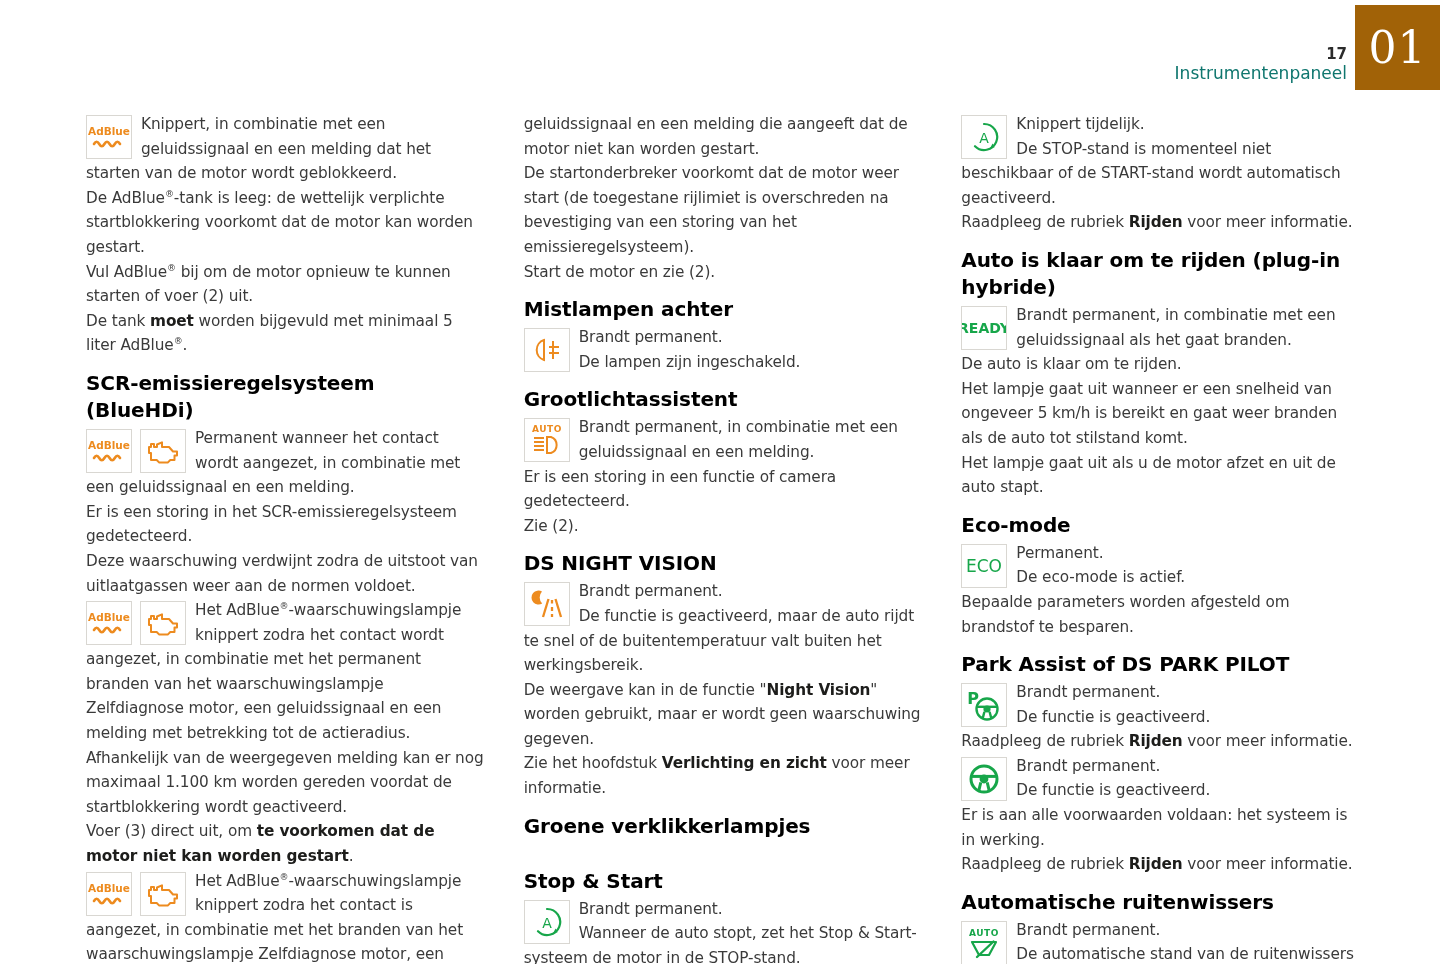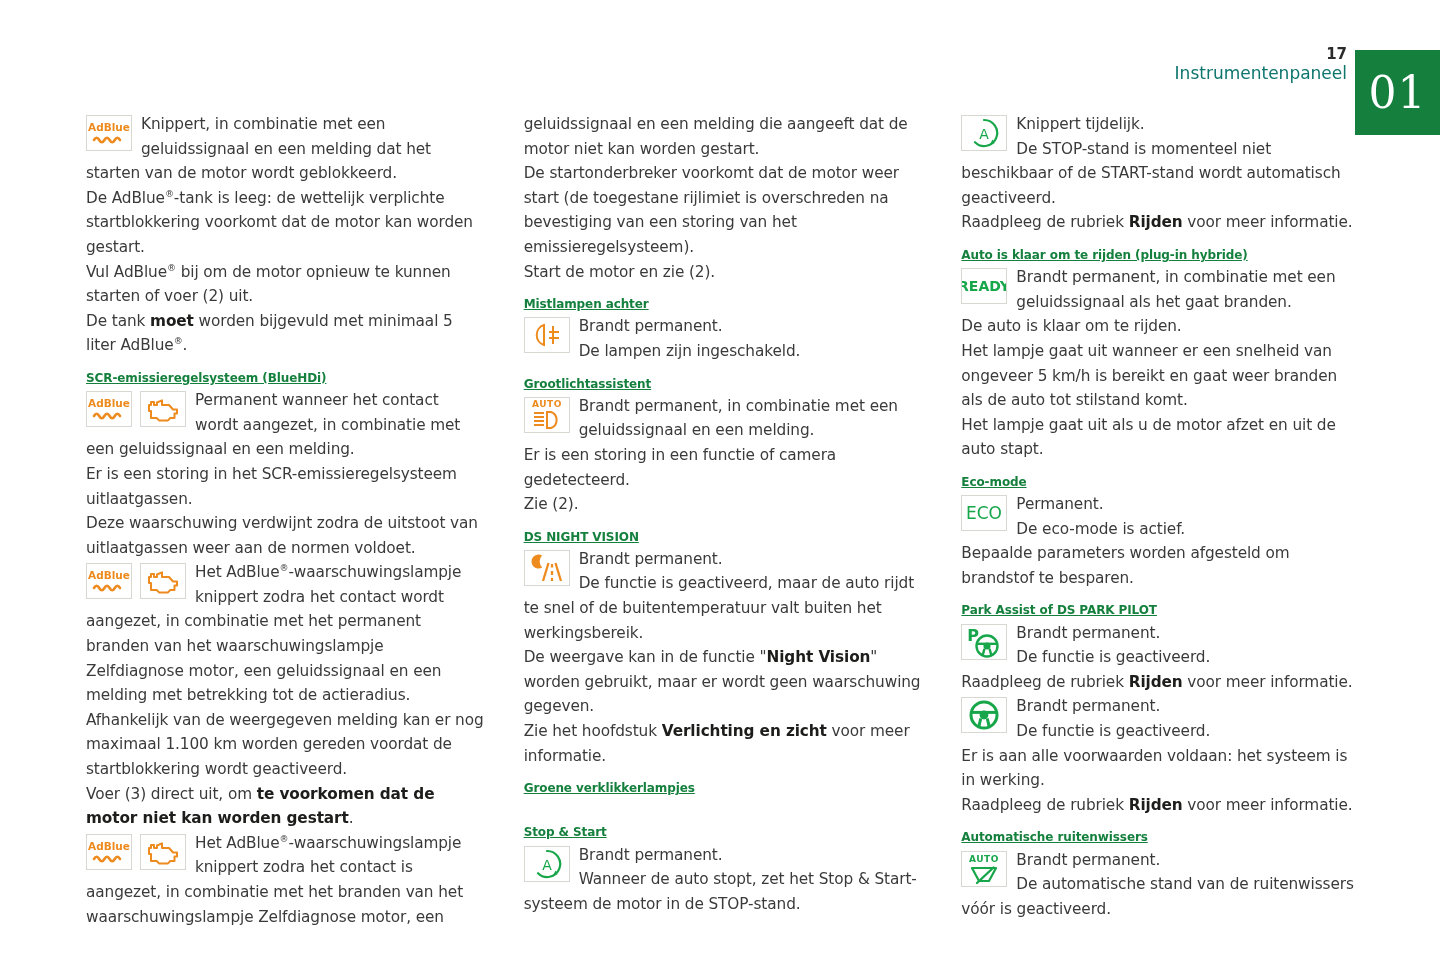--- a/index.html
+++ b/index.html
@@ -11,22 +11,22 @@
     overflow:hidden;
     position:relative;
   }
   
   .page-header{
     position:absolute; top:0; left:0; right:0; height:92px;
   }
   .chapter-badge{
     position:absolute; top:5px; right:5px;
     width:85px; height:85px;
-    background:#15803d;
-    display:flex; align-items:center; justify-content:center;margin-top:45px;
+    background:#a16207;
+    display:flex; align-items:center; justify-content:center;
   }
   .chapter-badge-num{
     color:#ffffff; font-size:44px; font-weight:300;
     font-family:"DejaVu Serif","Liberation Serif",serif;
     letter-spacing:1px; line-height:1;
   }
   .header-text{
     position:absolute; right:98px; top:46px;
     text-align:right; line-height:1.15;
   }
@@ -42,45 +42,44 @@
     position:absolute;
     top:112px; left:86px;
     width:1274px;
     display:flex;
     gap:39px;
   }
   .col{width:399px;}
 
   
   .h3{
-    font-size:12px;
+    font-size:20px;
     font-weight:bold;
-    color:#15803d;
+    color:#000000;
     margin:12px 0 2px 0;
     line-height:1.35;
     letter-spacing:-0.1px;
-    text-decoration:underline;
   }
   p.body{
     font-size:15.3px;
     line-height:24.6px;
     margin:0;
     color:#3a3a3a;
     letter-spacing:-0.1px;
   }
   p.body b{color:#1d1d1b;font-weight:bold;}
   sup{font-size:9px;vertical-align:super;line-height:0;}
 
   
   .icon-block{overflow:hidden;}
   .icon-wrap{float:left;margin:3px 9px 1px 0;}
   .icon-wrap.second{margin-left:-1px;}
 
   .tell{
-    width:46px;height:36px;
+    width:46px;height:44px;
     border:1px solid #d9d7d2;
     background:#fff;
     box-sizing:border-box;
     display:flex;align-items:center;justify-content:center;
     overflow:hidden;
   }
   .tell svg{display:block;}
 </style>
 </head>
 <body>
@@ -126,21 +125,21 @@
         </span>
       </span>
       <span class="icon-wrap second">
         <span class="tell">
           <svg width="34" height="26" viewBox="0 0 34 26">
             <path d="M3 9 h2 V6 h3 v3 h3 V6.5 l5 -2.2 v4.7 h7 l4 4.5 h4 v4 h-2.5 v4.5 h-4.2 l-2.6 2.6 h-8.4 l-2.6 -2.6 H5 V15 H3 Z" fill="none" stroke="#ED8B1F" stroke-width="2" stroke-linejoin="round" stroke-linecap="round"></path>
           </svg>
         </span>
       </span>
       <p class="body"><span>Permanent wanneer het contact wordt aangezet, in combinatie met een geluidssignaal en een melding.</span></p>
-      <p class="body"><span>Er is een storing in het SCR-emissieregelsysteem uitlaatgassen.</span></p>
+      <p class="body"><span>Er is een storing in het SCR-emissieregelsysteem gedetecteerd.</span></p>
       <p class="body"><span>Deze waarschuwing verdwijnt zodra de uitstoot van uitlaatgassen weer aan de normen voldoet.</span></p>
     </div>
 
     <div class="icon-block">
       <span class="icon-wrap">
         <span class="tell">
           <svg width="44" height="30" viewBox="0 0 44 30">
             <text x="22" y="13" font-family="DejaVu Sans, sans-serif" font-size="10.5" font-weight="bold" fill="#ED8B1F" text-anchor="middle">AdBlue</text>
             <path d="M7 22 q2.6 -4.5 5.2 0 q2.6 4.5 5.2 0 q2.6 -4.5 5.2 0 q2.6 4.5 5.2 0 q2.6 -4.5 5.2 0" fill="none" stroke="#ED8B1F" stroke-width="2.6" stroke-linecap="round"></path>
           </svg>

